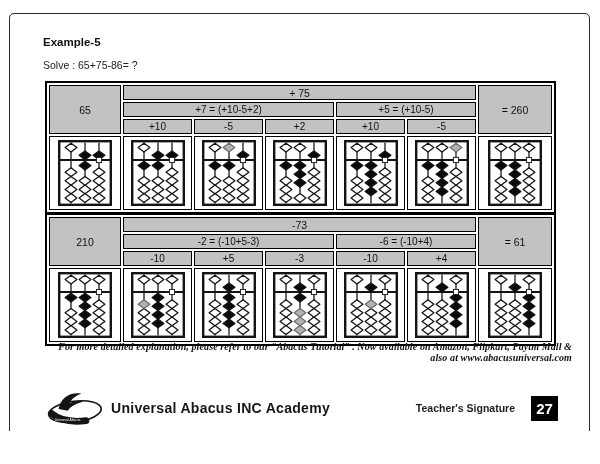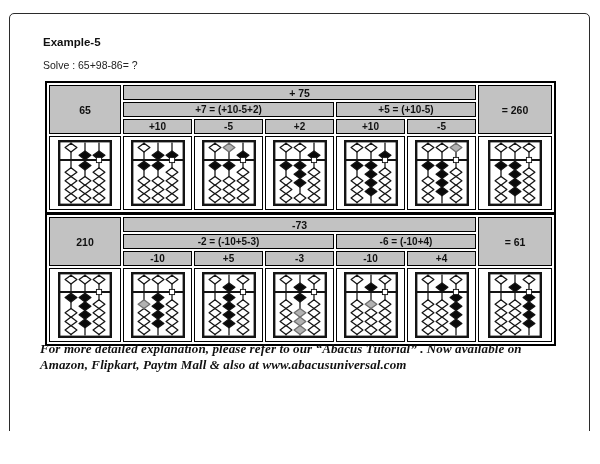--- a/index.html
+++ b/index.html
@@ -7,44 +7,44 @@
          font-family:"Liberation Sans",sans-serif;color:#111;}
   .frame{position:absolute;left:9px;top:13px;width:579px;height:429px;
          border:1.5px solid #2b2b2b;border-radius:5px;}
   .title{position:absolute;left:43px;top:36px;font-size:11.5px;font-weight:bold;}
   .problem{position:absolute;left:43px;top:59px;font-size:10.5px;color:#222;}
   table.calc{position:absolute;left:45px;width:511px;table-layout:fixed;
              border-collapse:separate;border-spacing:2px;border:2px solid #000;background:#fff;}
   table.calc.t1{top:81px;}
   table.calc.t2{top:213px;}
   td{border:1px solid #000;text-align:center;vertical-align:middle;padding:0;}
-  td.hdr{background:var(--hdr,#c2c2c2);font-weight:bold;font-size:10px;height:13px;line-height:12px;}
+  td.hdr{background:var(--hdr,#c2c2c2);font-weight:normal;font-size:10px;height:13px;line-height:12px;}
   td.big{font-size:10.5px;}
   td.acell{height:72px;background:#fff;}
   svg.abacus{display:block;margin:2px auto;width:54px;height:66px;}
-  .footnote{position:absolute;left:40px;top:341px;width:520px;text-align:left;
+  .footnote{position:absolute;left:52px;top:341px;width:520px;text-align:right;
             font-family:"Liberation Serif",serif;font-style:italic;font-weight:bold;
-            font-size:13px;letter-spacing:0.1px;}
+            font-size:10px;letter-spacing:0.1px;}
   .bottombar{position:absolute;left:45px;top:386px;width:513px;height:44px;
              display:flex;align-items:center;}
   svg.logo{width:60px;height:40px;flex:0 0 auto;}
   .brand{font-size:14px;font-weight:bold;letter-spacing:0.3px;margin-left:6px;color:#161616;}
   .spacer{flex:1 1 auto;}
   .signature{font-size:10.5px;font-weight:bold;margin-right:16px;color:#1c1c1c;}
   .pagenum{width:27px;height:25px;background:#000;color:#fff;font-size:15px;font-weight:bold;
            display:flex;align-items:center;justify-content:center;}
 </style>
 </head>
 <body>
 
 <div class="sheet">
   <div class="frame"></div>
 
   <div class="title">Example-5</div>
-  <div class="problem">Solve : 65+98-86= ?</div>
+  <div class="problem">Solve : 65+75-86= ?</div>
 
   <table class="calc t1">
     <colgroup>
         <col style="width:72px">
         <col>
         <col>
         <col>
         <col>
         <col>
         <col style="width:74px">
@@ -448,13 +448,25 @@
               <polygon points="35.1,51.4 41,47 46.9,51.4 41,55.8" fill="#0a0a0a" stroke="#141414" stroke-width="1.3" stroke-linejoin="round"></polygon>
               <rect x="38.4" y="17.4" width="5.2" height="5.2" fill="#ffffff" stroke="#141414" stroke-width="0.9"></rect>
             </svg>
           </td>
     </tr>
   </tbody>
     </table>
 
   <div class="footnote">For more detailed explanation, please refer to our “Abacus Tutorial” . Now available on Amazon, Flipkart, Paytm Mall &amp; also at www.abacusuniversal.com</div>
 
+  <div class="bottombar">
+    <svg class="logo" viewBox="0 0 66 42">
+      <ellipse cx="33" cy="25" rx="29" ry="11.5" fill="none" stroke="#141414" stroke-width="1.8" transform="rotate(-7 33 25)"></ellipse>
+      <path d="M15 22 C17 10 27 3 40 5 C33 8 29 11 27 16 C31 13 37 12 42 14 C34 16 28 19 25 24 Z" fill="#141414"></path>
+      <path d="M7 27 Q20 38 45 35" stroke="#141414" stroke-width="7.5" fill="none" stroke-linecap="round"></path>
+      <text x="25" y="35.8" font-size="3.6" fill="#ffffff" text-anchor="middle">Universal Abacus</text>
+    </svg>
+    <div class="brand">Universal Abacus INC Academy</div>
+    <div class="spacer"></div>
+    <div class="signature">Teacher's Signature</div>
+    <div class="pagenum">27</div>
+  </div>
 </div>
 
 </body></html>

